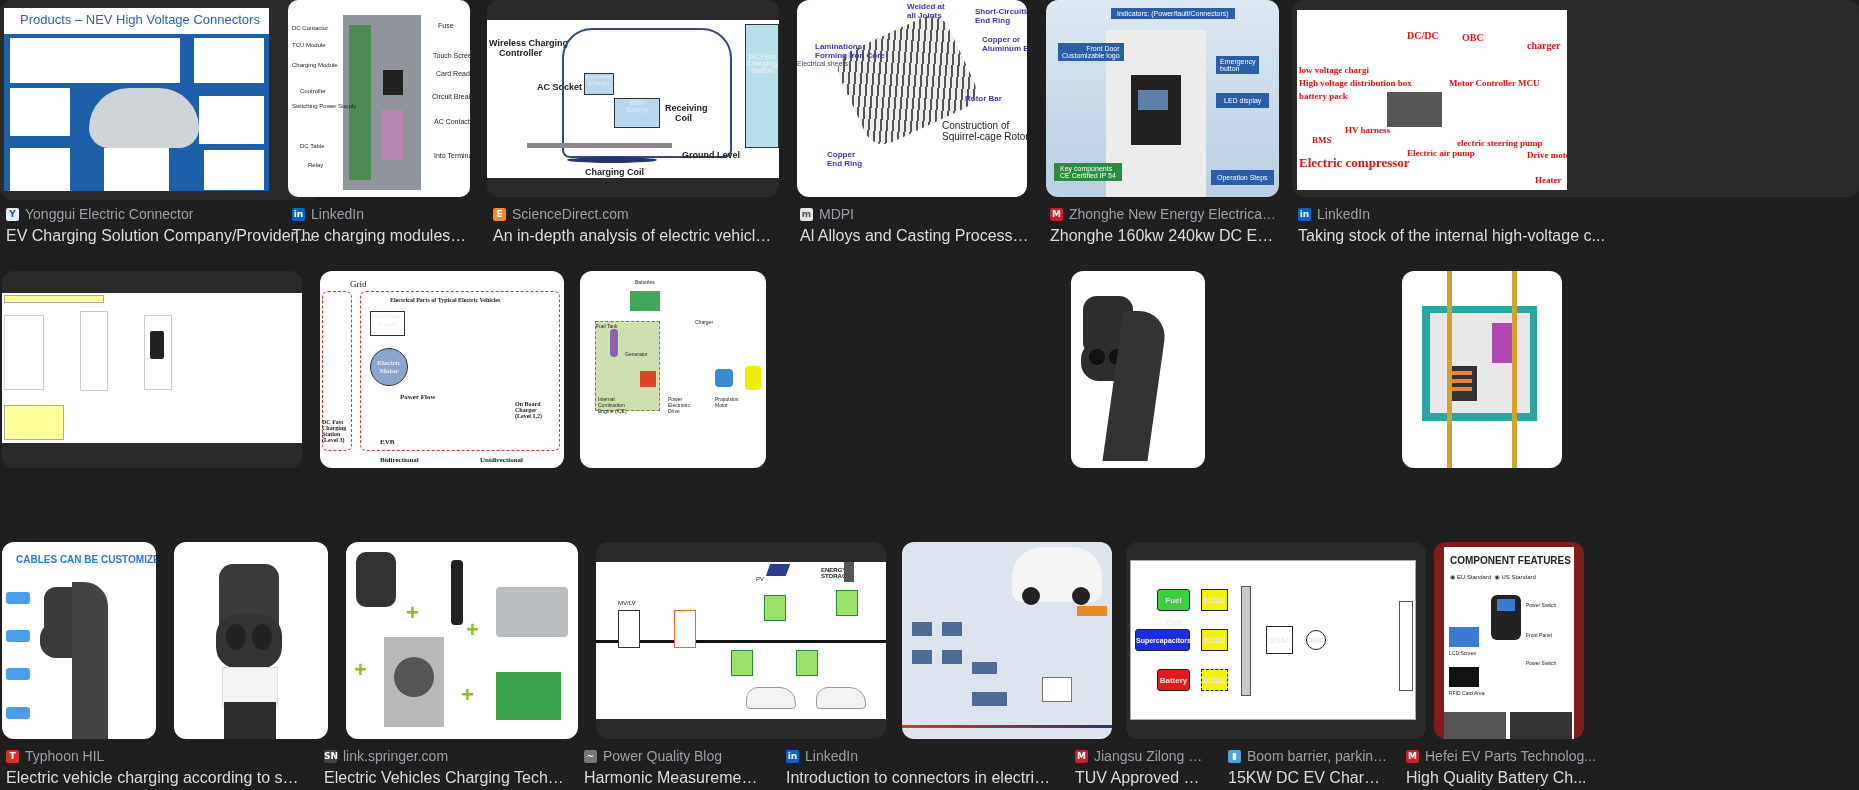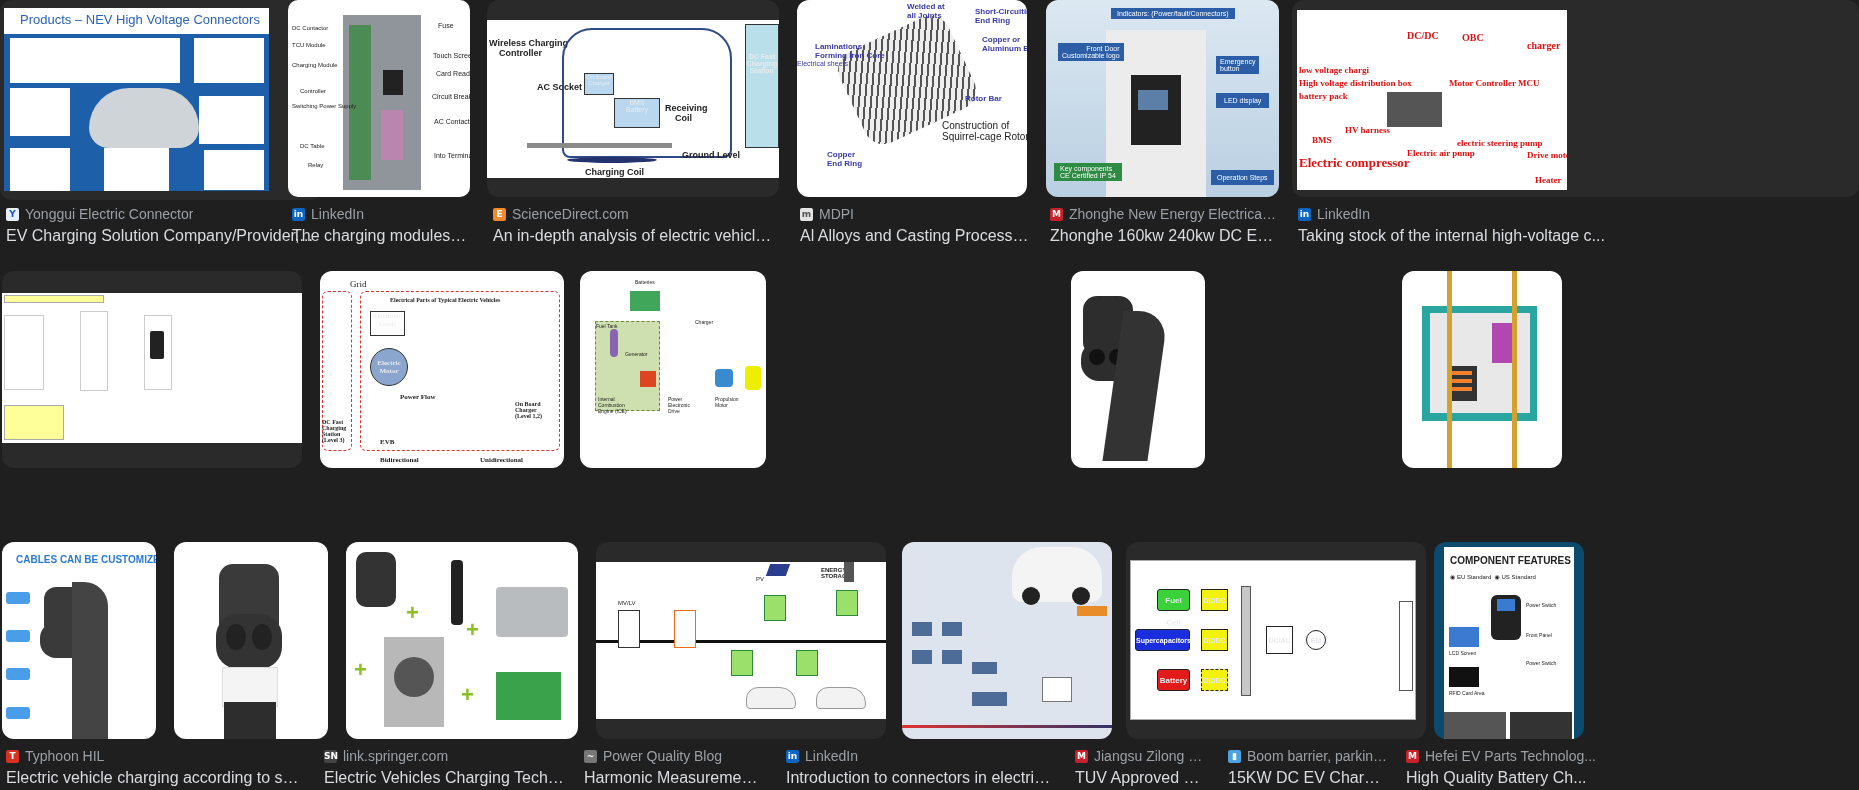--- a/index.html
+++ b/index.html
@@ -402,21 +402,21 @@
       <div style="position:absolute;left:110px;top:25px;width:10px;height:110px;background:#c8c8c8;border:1px solid #555;"></div>
       <div style="position:absolute;left:135px;top:65px;width:27px;height:28px;background:#fff;border:1px solid #222;font-size:7px;text-align:center;line-height:28px;font-weight:bold;">DC/AC</div>
       <div style="position:absolute;left:175px;top:69px;width:20px;height:20px;border:1px solid #222;border-radius:50%;font-size:7px;text-align:center;line-height:20px;font-weight:bold;">EM</div>
       <div style="position:absolute;left:268px;top:40px;width:14px;height:90px;background:#fff;border:1px solid #555;"></div>
     </div>
   </div>
 
 </a>
 
 <a class="card" style="left:1434px;top:542px;width:425px;height:248px;">
-  <div class="thumb" style="left:0;width:150px;height:197px;background:#0c4a6e;">
+  <div class="thumb" style="left:0;width:150px;height:197px;background:#7f1d1d;">
     <div class="img w" style="left:10px;top:5px;width:130px;height:192px;">
       <div style="position:absolute;left:6px;top:8px;font-size:10px;font-weight:bold;color:#222;white-space:nowrap;">COMPONENT FEATURES</div>
       <span class="lbl" style="left:6px;top:26px;font-size:6px;">◉ EU Standard &nbsp;◉ US Standard</span>
       <div style="position:absolute;left:47px;top:48px;width:30px;height:45px;background:#222;border-radius:6px;"></div>
       <div style="position:absolute;left:53px;top:52px;width:18px;height:12px;background:#3a7ad1;"></div>
       <div style="position:absolute;left:5px;top:80px;width:30px;height:20px;background:#3a7ad1;"></div>
       <div style="position:absolute;left:5px;top:120px;width:30px;height:20px;background:#111;"></div>
       <span class="lbl" style="left:82px;top:55px;font-size:5px;">Power Switch</span>
       <span class="lbl" style="left:82px;top:85px;font-size:5px;">Front Panel</span>
       <span class="lbl" style="left:5px;top:103px;font-size:5px;">LCD Screen</span>

